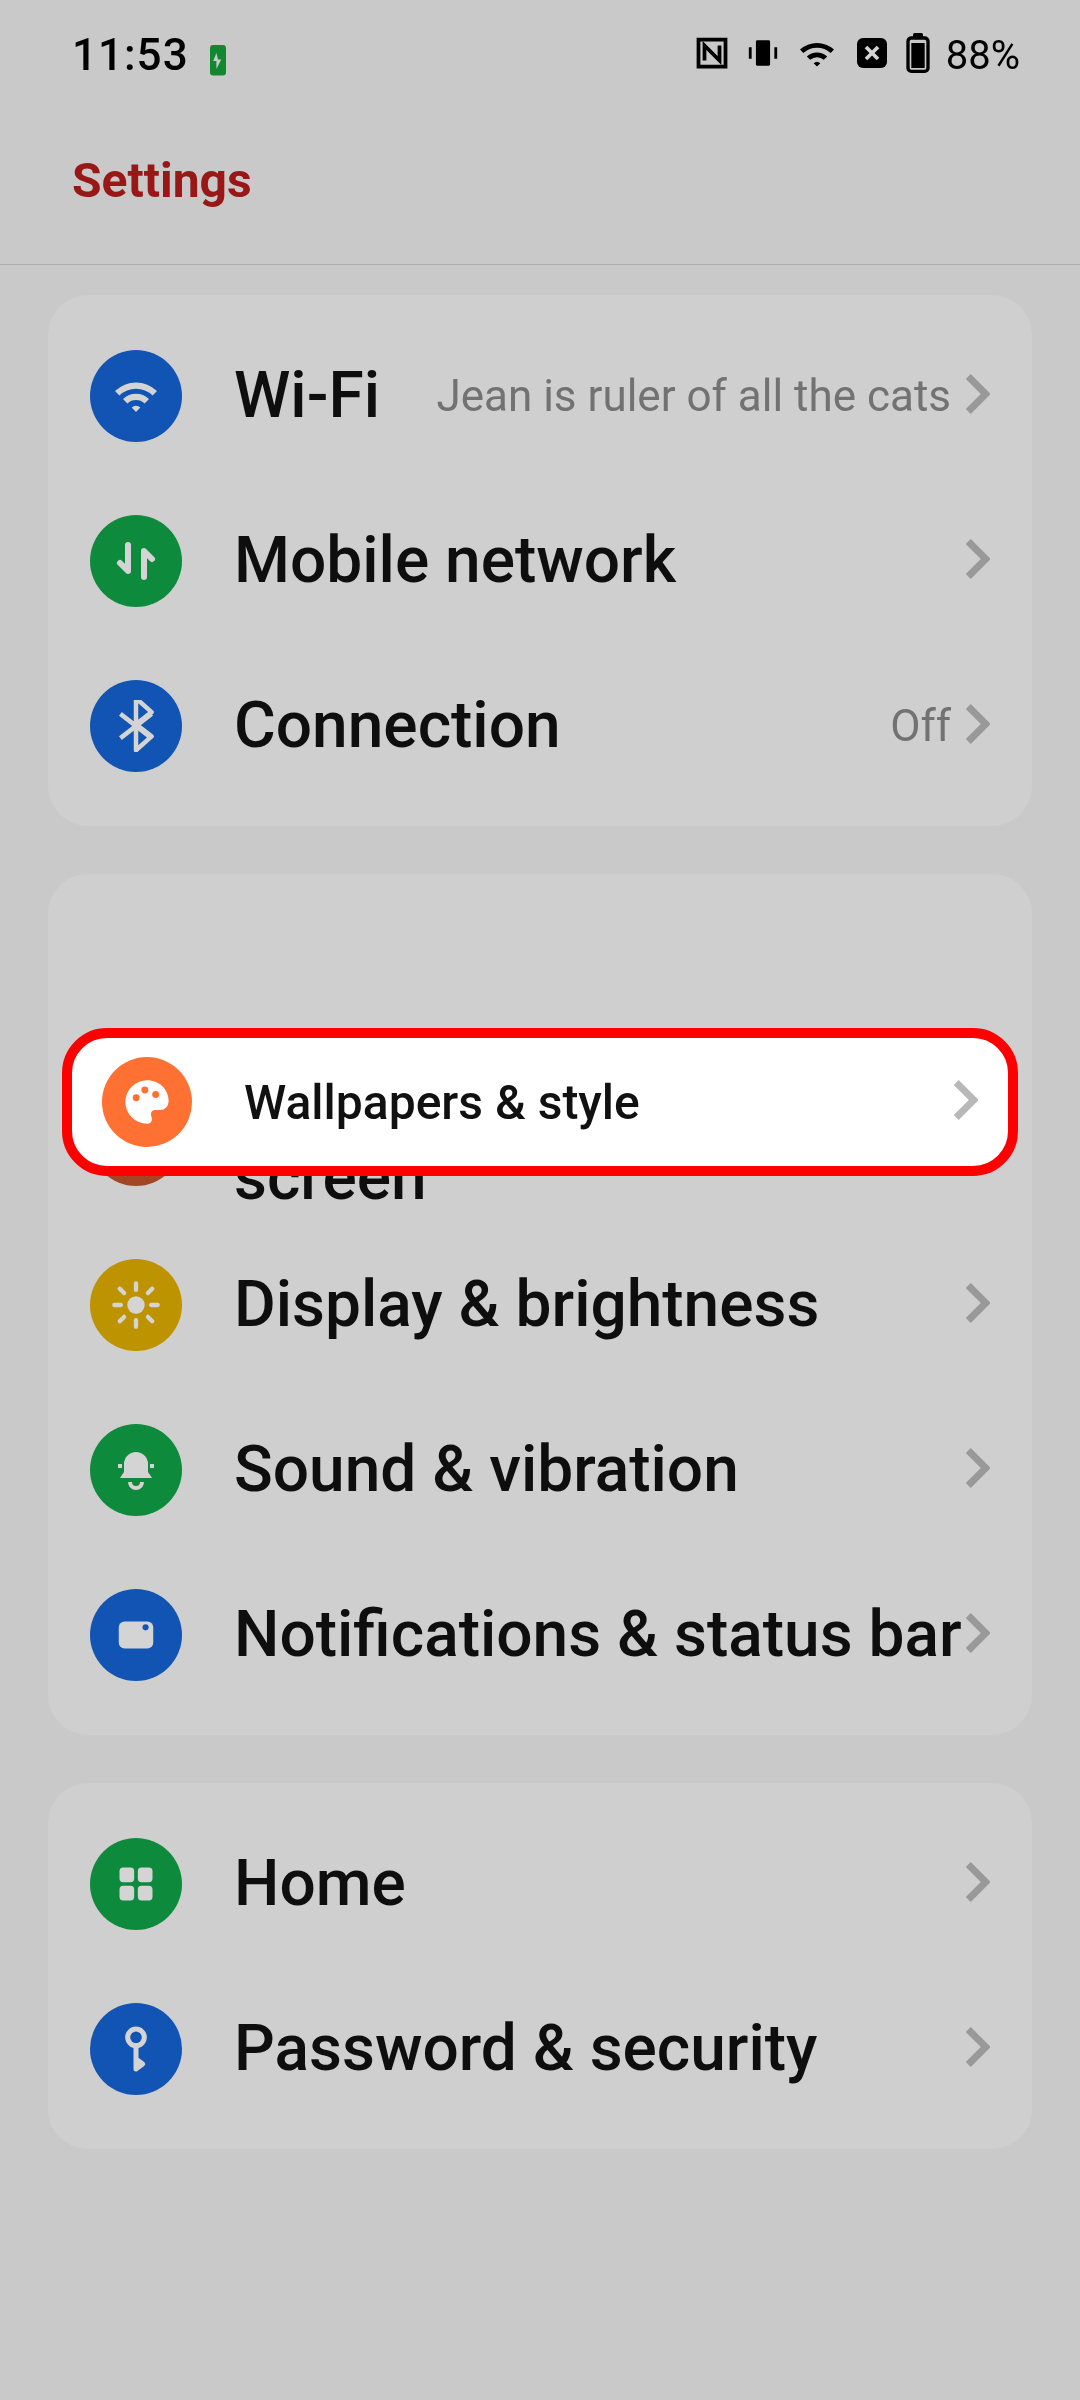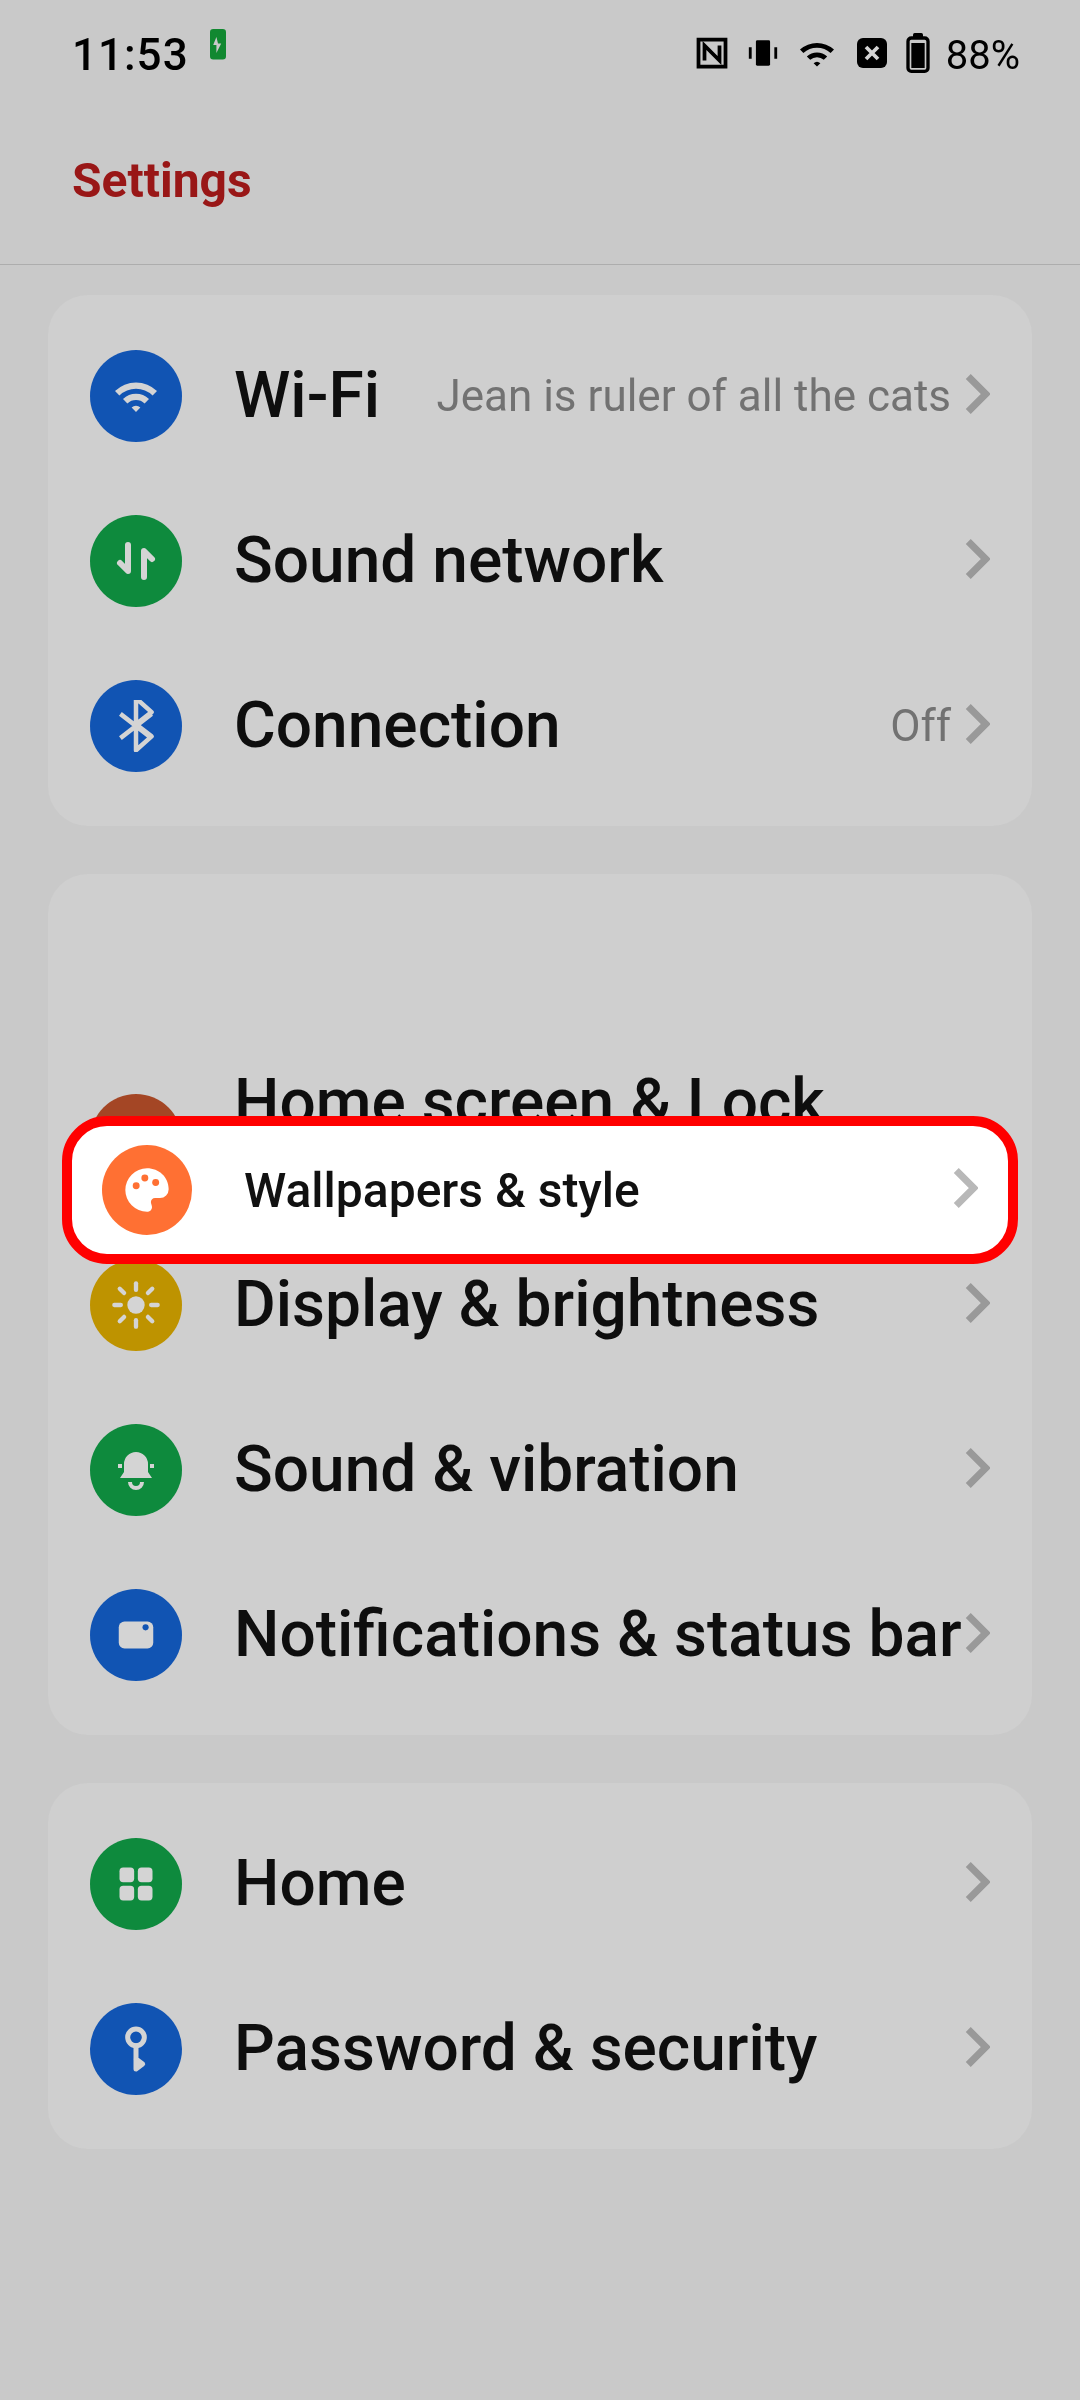--- a/index.html
+++ b/index.html
@@ -13,21 +13,21 @@
     
     .status-bar{
       width:100%;
       height:110px;
       display:flex;
       align-items:center;
       justify-content:space-between;
       padding:0 60px 0 72px;
       color:#000;
     }
-    .status-left{display:flex;align-items:flex-start;gap:18px;}
+    .status-left{display:flex;align-items:flex-end;gap:18px;}
     .status-time{font-size:44px;font-weight:500;letter-spacing:1px;}
     .status-batt-small{color:#15a43a;}
     .status-batt-small svg{width:22px;height:32px;fill:#15a43a;}
     .status-right{display:flex;align-items:center;gap:16px;}
     .status-right svg{fill:#000;}
     .status-pct{font-size:40px;font-weight:400;}
     
     .header{
       width:100%;
       padding:42px 72px 55px 72px;
@@ -75,21 +75,21 @@
     .item .chev svg{width:26px;height:42px;fill:none;stroke:#b8b8b8;stroke-width:4;}
     
     .blue{background:#1565d8;}
     .green{background:#11a64a;}
     .orange{background:#ff7033;}
     .brown{background:#c6552d;}
     .yellow{background:#e5b100;}
     
     .highlight-wrap{
       position:absolute;
-      top:1116px;
+      top:1028px;
       left:62px;
       width:956px;
       height:148px;
       border:10px solid #ff0000;
       border-radius:45px;
       background:#ffffff;
       z-index:5;
       display:flex;align-items:center;
       padding:0 30px 0 30px;
     }
@@ -178,21 +178,21 @@
           <polyline points="2,2 12,12 2,22"></polyline>
         </svg></div>
   </div>
 
   <div class="item">
     <div class="icon green">
       <svg width="48" height="48" viewBox="0 0 24 24">
           <path d="M8 4v13l-4-4M16 20V7l4 4" stroke="#fff" stroke-width="3" fill="none" stroke-linecap="round" stroke-linejoin="round"></path>
         </svg>
     </div>
-    <div class="label">Sound network</div>
+    <div class="label">Mobile network</div>
     <div class="chev"><svg viewBox="0 0 14 24">
           <polyline points="2,2 12,12 2,22"></polyline>
         </svg></div>
   </div>
 
   <div class="item">
     <div class="icon blue">
       <svg width="44" height="52" viewBox="0 0 24 30">
           <path d="M12 1v28l9-8-9-7 9-7-9-8zM3 8l18 14M3 22l18-14" stroke="#fff" stroke-width="2.6" fill="none" stroke-linejoin="round"></path>
         </svg>

